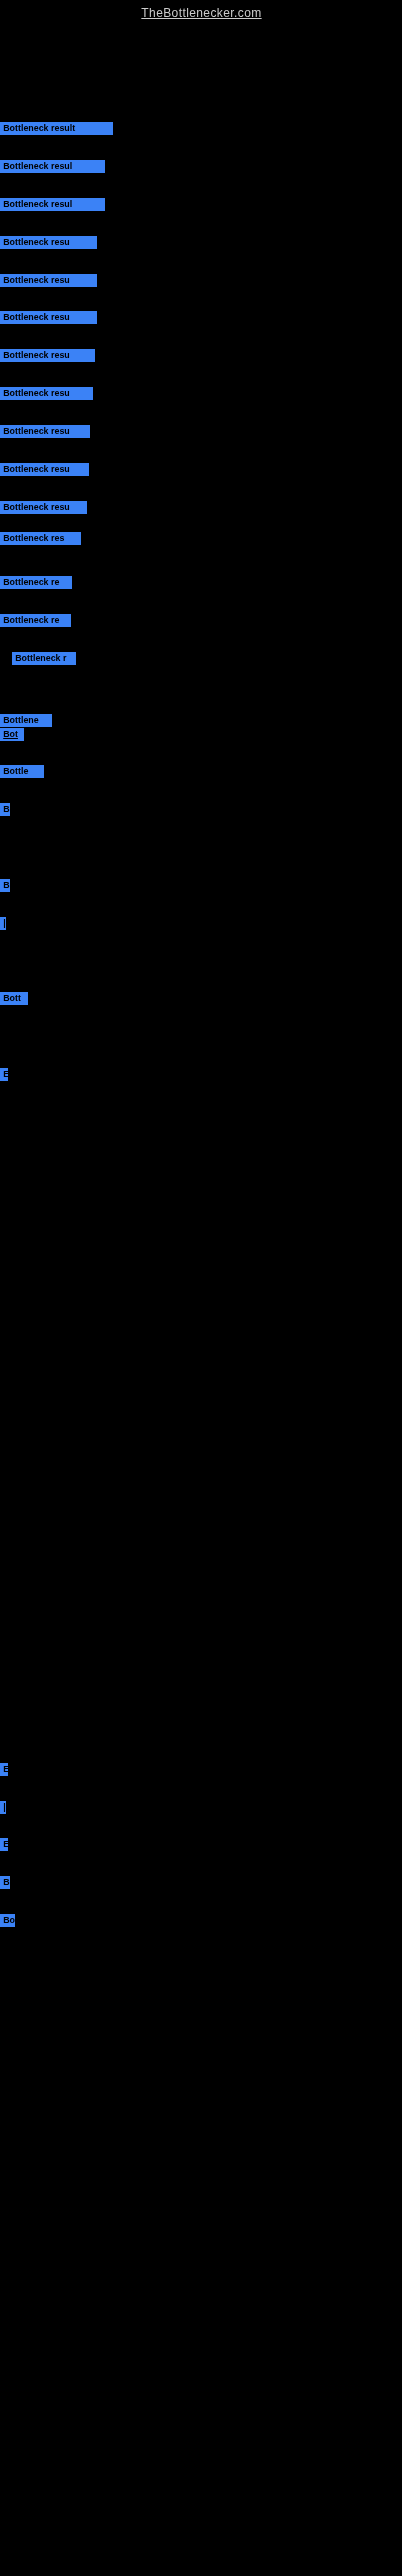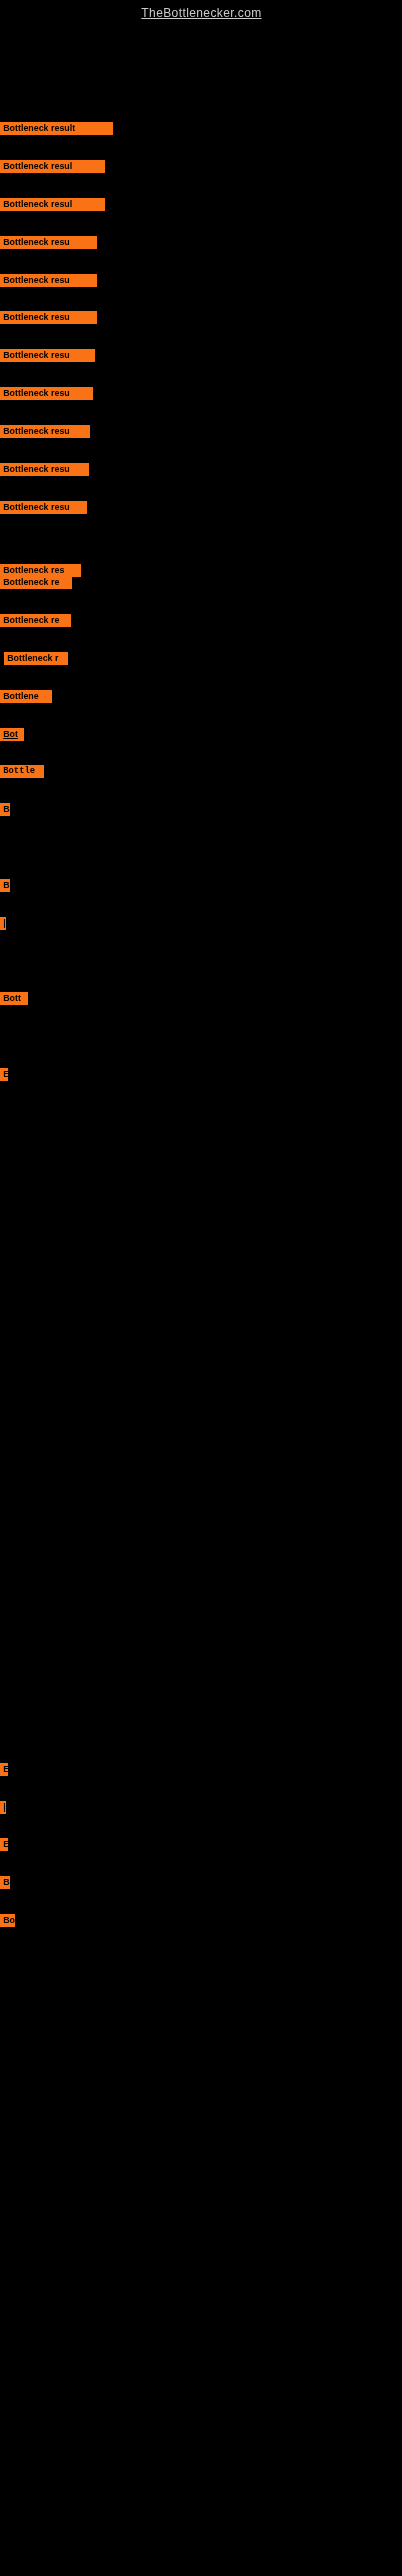--- a/index.html
+++ b/index.html
@@ -13,21 +13,21 @@
     }
     .site-title {
       text-align: center;
       padding: 6.4px 0 3.2px 0;
       font-size: 12px;
       color: #ccc;
       letter-spacing: 0.4px;
       text-decoration: underline;
     }
     .bar-label {
-      background-color: #f97316;
+      background-color: #3b82f6;
       color: #000;
       font-size: 8.9px;
       font-weight: bold;
       padding: 1.6px 3.2px;
       white-space: nowrap;
       overflow: hidden;
       display: inline-block;
     }
   </style>
 </head>
@@ -62,39 +62,39 @@
     </div>
     <div style="position: absolute; top: 401px; left: 0px; display: flex; align-items: center;">
       <span class="bar-label" style="width: 90px; max-width: 90px; min-width: 90px; font-size: 8.9px;">Bottleneck resu</span>
     </div>
     <div style="position: absolute; top: 439px; left: 0px; display: flex; align-items: center;">
       <span class="bar-label" style="width: 89px; max-width: 89px; min-width: 89px; font-size: 8.9px;">Bottleneck resu</span>
     </div>
     <div style="position: absolute; top: 477px; left: 0px; display: flex; align-items: center;">
       <span class="bar-label" style="width: 87px; max-width: 87px; min-width: 87px; font-size: 8.9px;">Bottleneck resu</span>
     </div>
-    <div style="position: absolute; top: 540px; left: 0px; display: flex; align-items: flex-start;">
+    <div style="position: absolute; top: 508px; left: 0px; display: flex; align-items: flex-start;">
       <span class="bar-label" style="width: 81px; max-width: 81px; min-width: 81px; font-size: 8.9px;">Bottleneck res</span>
     </div>
     <div style="position: absolute; top: 552px; left: 0px; display: flex; align-items: center;">
       <span class="bar-label" style="width: 72px; max-width: 72px; min-width: 72px; font-size: 8.9px;">Bottleneck re</span>
     </div>
     <div style="position: absolute; top: 590px; left: 0px; display: flex; align-items: center;">
       <span class="bar-label" style="width: 71px; max-width: 71px; min-width: 71px; font-size: 8.9px;">Bottleneck re</span>
     </div>
-    <div style="position: absolute; top: 628px; left: 4px; display: flex; align-items: center;">
+    <div style="position: absolute; top: 628px; left: 12px; display: flex; align-items: center;">
       <span class="bar-label" style="width: 64px; max-width: 64px; min-width: 64px; font-size: 8.9px;">Bottleneck r</span>
     </div>
     <div style="position: absolute; top: 666px; left: 0px; display: flex; align-items: center;">
-      <span class="bar-label" style="width: 52px; max-width: 52px; min-width: 52px; font-size: 8.9px;">Bottlene</span>
+      <span class="bar-label" style="width: 52px; max-width: 52px; min-width: 52px; font-size: 8.9px; margin-top: 24px;">Bottlene</span>
     </div>
     <div style="position: absolute; top: 704px; left: 0px; display: flex; align-items: center;">
       <span class="bar-label" style="width: 24px; max-width: 24px; min-width: 24px; font-size: 8.9px; text-decoration: underline;">Bot</span>
     </div>
-    <div style="position: absolute; top: 741px; left: 0px; display: flex; align-items: flex-start; font-family: Liberation Mono, monospace;">
+    <div style="position: absolute; top: 741px; left: 0px; display: flex; align-items: flex-start;">
       <span class="bar-label" style="width: 44px; max-width: 44px; min-width: 44px; font-size: 8.9px;">Bottle</span>
     </div>
     <div style="position: absolute; top: 779px; left: 0px; display: flex; align-items: center;">
       <span class="bar-label" style="width: 9.7px; max-width: 9.7px; min-width: 9.7px; font-size: 8.9px;">B</span>
     </div>
     <div style="position: absolute; top: 855px; left: 0px; display: flex; align-items: center;">
       <span class="bar-label" style="width: 9.7px; max-width: 9.7px; min-width: 9.7px; font-size: 8.9px;">B</span>
     </div>
     <div style="position: absolute; top: 893px; left: 0px; display: flex; align-items: center;">
       <span class="bar-label" style="width: 6.4px; max-width: 6.4px; min-width: 6.4px; font-size: 8.9px;">|</span>

